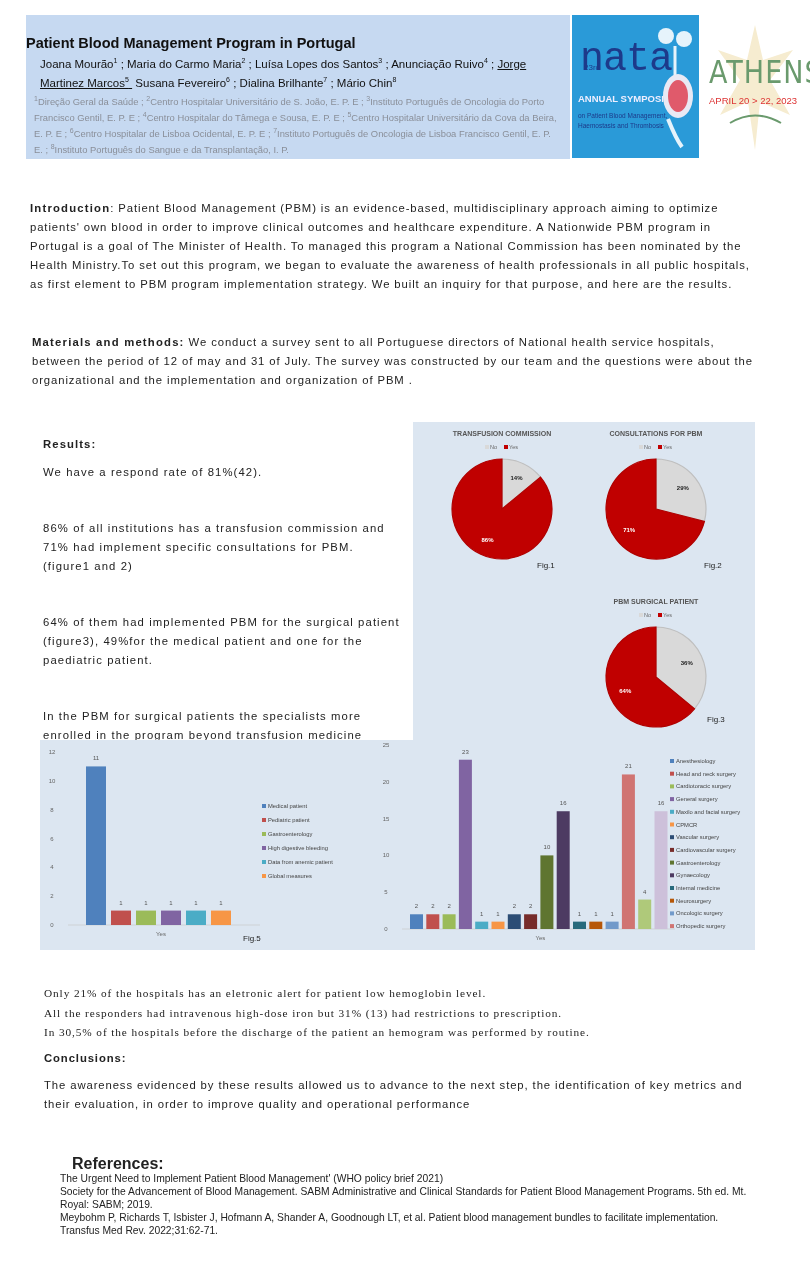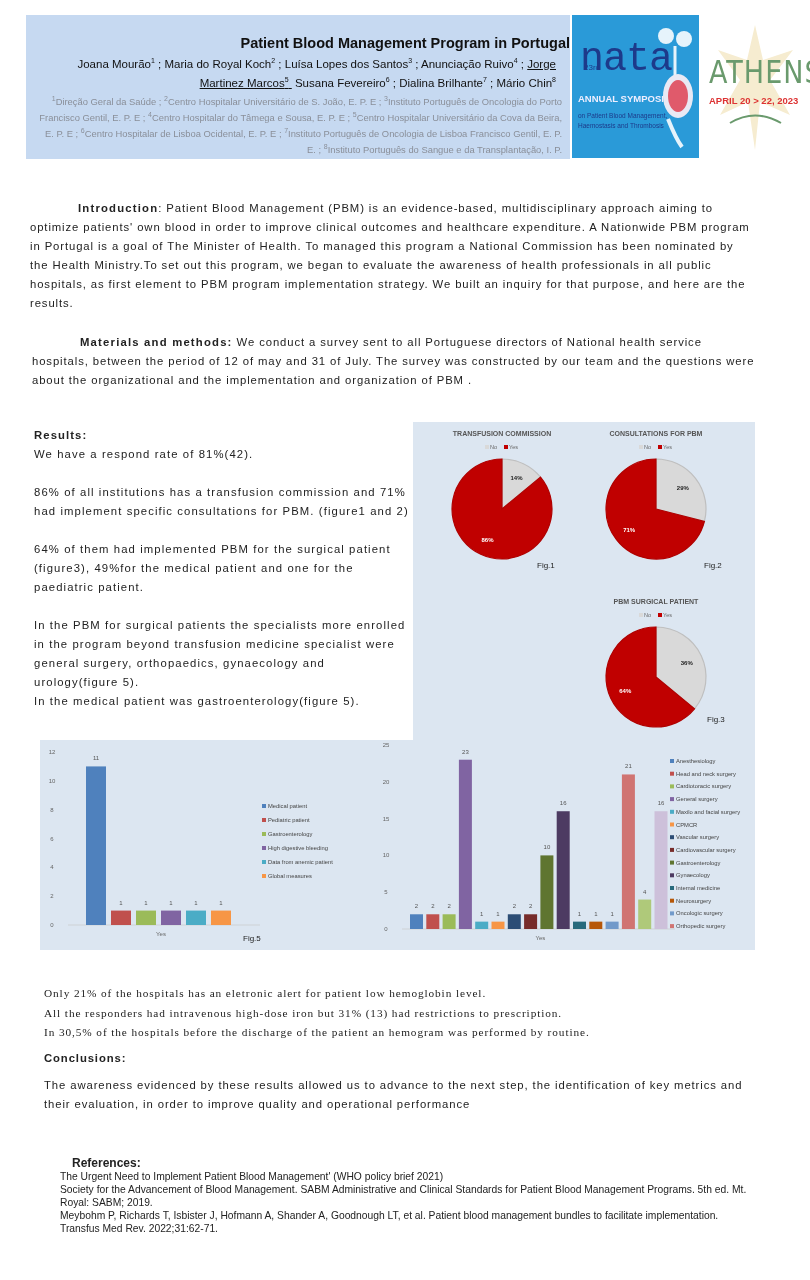--- a/index.html
+++ b/index.html
@@ -1,52 +1,52 @@
 <!DOCTYPE html>
 <html><head>
 <meta charset="utf-8">
 <style>
   body { margin:0; background:#fff; font-family:"Liberation Sans", sans-serif; }
   .page { position:relative; width:810px; height:1280px; background:#fff; overflow:hidden; }
-  .header-box { position:absolute; left:26px; top:15px; width:544px; height:144px; background:#c6d9f1; text-align:right; }
+  .header-box { position:absolute; left:26px; top:15px; width:544px; height:144px; background:#c6d9f1; text-align:left; }
   .title { font-weight:bold; font-size:14.5px; margin-top:20px; color:#111; }
   .authors { font-size:11.5px; color:#111; line-height:16px; margin:2px 14px 0; }
   .authors .u { text-decoration:underline; }
   .affil { font-size:9.4px; color:#8a8f99; line-height:13px; margin:1px 8px 0; }
   sup { font-size:7px; }
   .logo-nata { position:absolute; left:572px; top:15px; width:127px; height:143px; background:#2a9ad8; color:#fff; overflow:hidden; }
   .nata-word { position:absolute; left:8px; top:22px; font-size:40px; letter-spacing:-1px; color:#1d3a8a; font-family:Liberation Mono, monospace; }
   .nata-23 { position:absolute; left:12px; top:48px; font-size:8px; color:#1d3a8a; }
   .nata-sym { position:absolute; left:6px; top:78px; font-size:9.5px; font-weight:bold; color:#eef; }
   .nata-sub { position:absolute; left:6px; top:96px; font-size:6.5px; line-height:10px; color:#1d3a8a; }
   .nata-art { position:absolute; left:84px; top:6px; width:38px; height:130px; }
   .logo-athens { position:absolute; left:700px; top:15px; width:105px; height:143px; background:#fff; }
   .athens-word { position:absolute; left:9px; top:42px; font-size:27px; color:#6a9a6d; letter-spacing:1px; font-family:"DejaVu Sans", sans-serif; font-weight:normal; transform:scaleY(1.15); }
-  .athens-date { position:absolute; left:9px; top:80px; font-size:9.5px; color:#d33; font-weight:bold; }
+  .athens-date { position:absolute; left:9px; top:80px; font-size:9.5px; color:#d33; font-weight:normal; }
   .athens-bg { position:absolute; left:15px; top:5px; width:80px; height:135px; }
   .body-text { position:absolute; font-size:11.3px; color:#222; line-height:19px; letter-spacing:0.9px; }
-  .body-text b { letter-spacing:1.2px;margin-left:48px; }
+  .body-text b { letter-spacing:1.2px; }
   .res-text { position:absolute; left:34px; top:426px; width:375px; font-size:11.3px; color:#222; line-height:19px; letter-spacing:1.1px; }
-  .res-text p { margin:0; }
+  .res-text p { margin:9px; }
   .gap { height:19px; }
   .fig-panel { position:absolute; background:#dce6f1; }
   .bottom-text { position:absolute; left:44px; font-size:11.3px; color:#222; line-height:19.5px; letter-spacing:0.9px; }
   .refs { position:absolute; left:60px; top:1157px; width:700px; font-size:10.3px; color:#222; line-height:13px; }
-  .refs b { font-size:12px;padding-left:12px; }
+  .refs b { font-size:16px;padding-left:12px; }
 </style>
 </head>
 <body>
 
 <div class="page">
 
   <div class="header-box">
     <div class="title">Patient Blood Management Program in Portugal</div>
     <div class="authors">
       <span><span>Joana Mourão</span><sup>1</sup></span> ;
-      <span><span>Maria do Royal Koch</span><sup>2</sup></span> ;
+      <span><span>Maria do Carmo Maria</span><sup>2</sup></span> ;
       <span><span>Luísa Lopes dos Santos</span><sup>3</sup></span> ;
       <span><span>Anunciação Ruivo</span><sup>4</sup></span> ;
       <span class="u"><span>Jorge Martinez Marcos</span><sup>5</sup>&nbsp;</span>
       <span><span>Susana Fevereiro</span><sup>6</sup></span> ;
       <span><span>Dialina Brilhante</span><sup>7</sup></span> ;
       <span><span>Mário Chin</span><sup>8</sup></span>
     </div>
     <div class="affil">
       <sup>1</sup><span>Direção Geral da Saúde ; </span><sup>2</sup><span>Centro Hospitalar Universitário de S. João, E. P. E ; </span><sup>3</sup><span>Instituto Português de Oncologia do Porto Francisco Gentil, E. P. E ; </span><sup>4</sup><span>Centro Hospitalar do Tâmega e Sousa, E. P. E ; </span><sup>5</sup><span>Centro Hospitalar Universitário da Cova da Beira, E. P. E ; </span><sup>6</sup><span>Centro Hospitalar de Lisboa Ocidental, E. P. E ; </span><sup>7</sup><span>Instituto Português de Oncologia de Lisboa Francisco Gentil, E. P. E. ; </span><sup>8</sup><span>Instituto Português do Sangue e da Transplantação, I. P.</span>
     </div>

